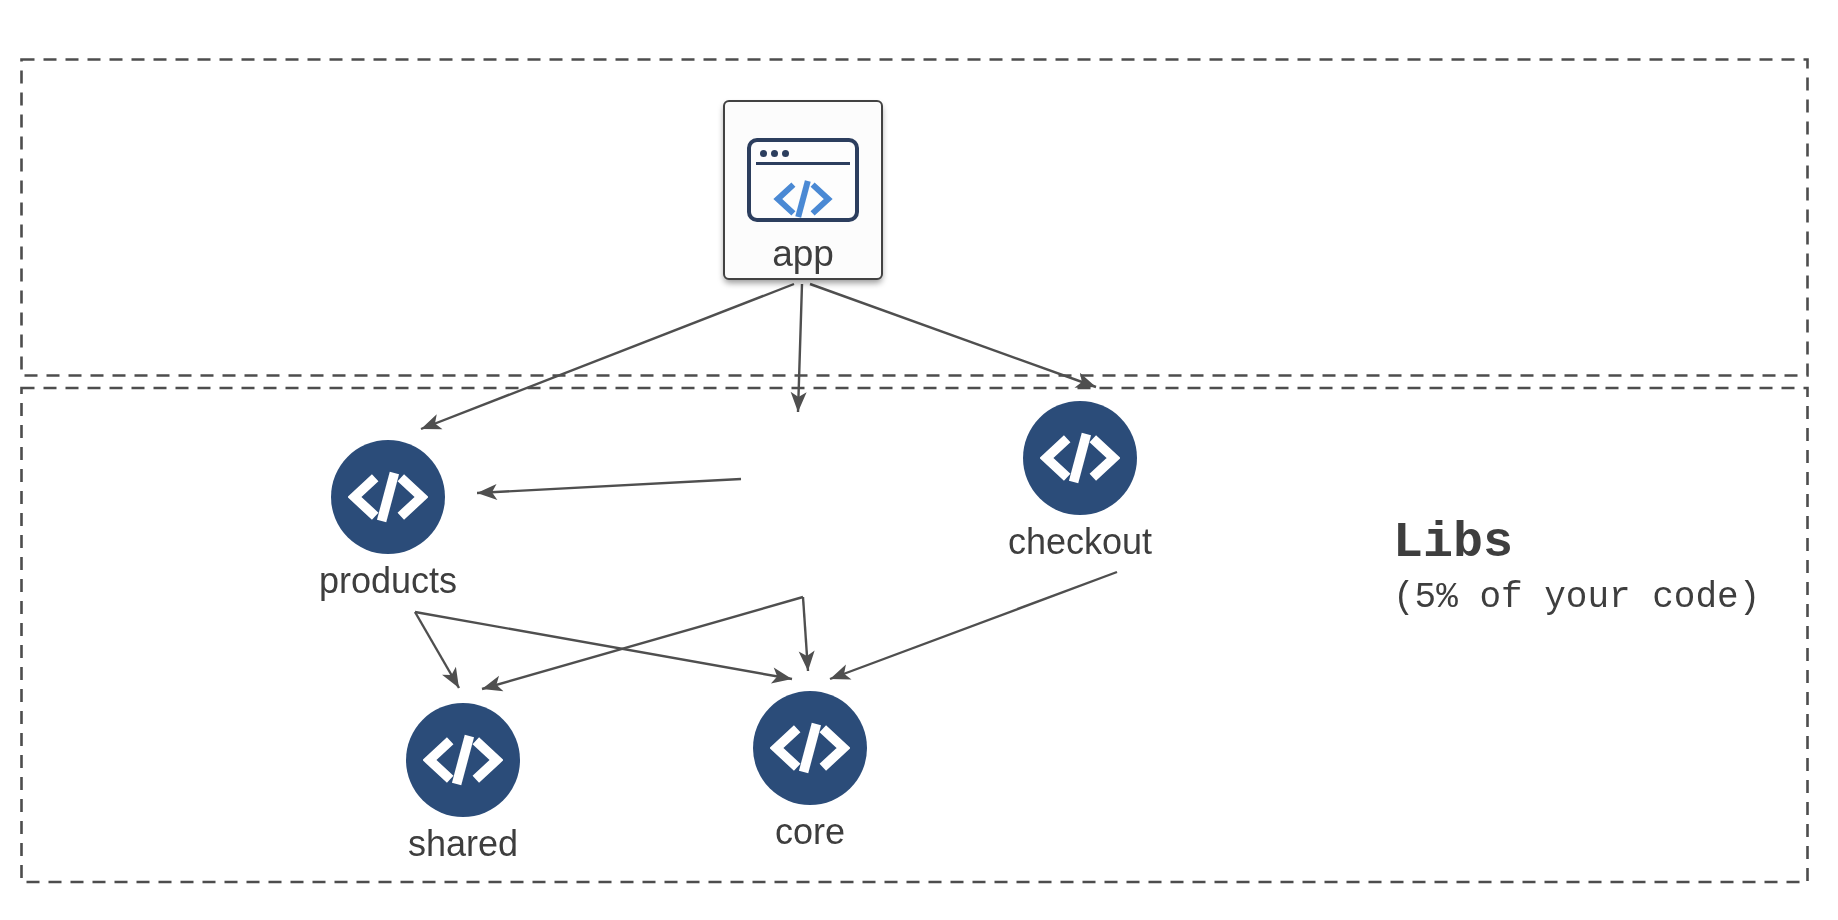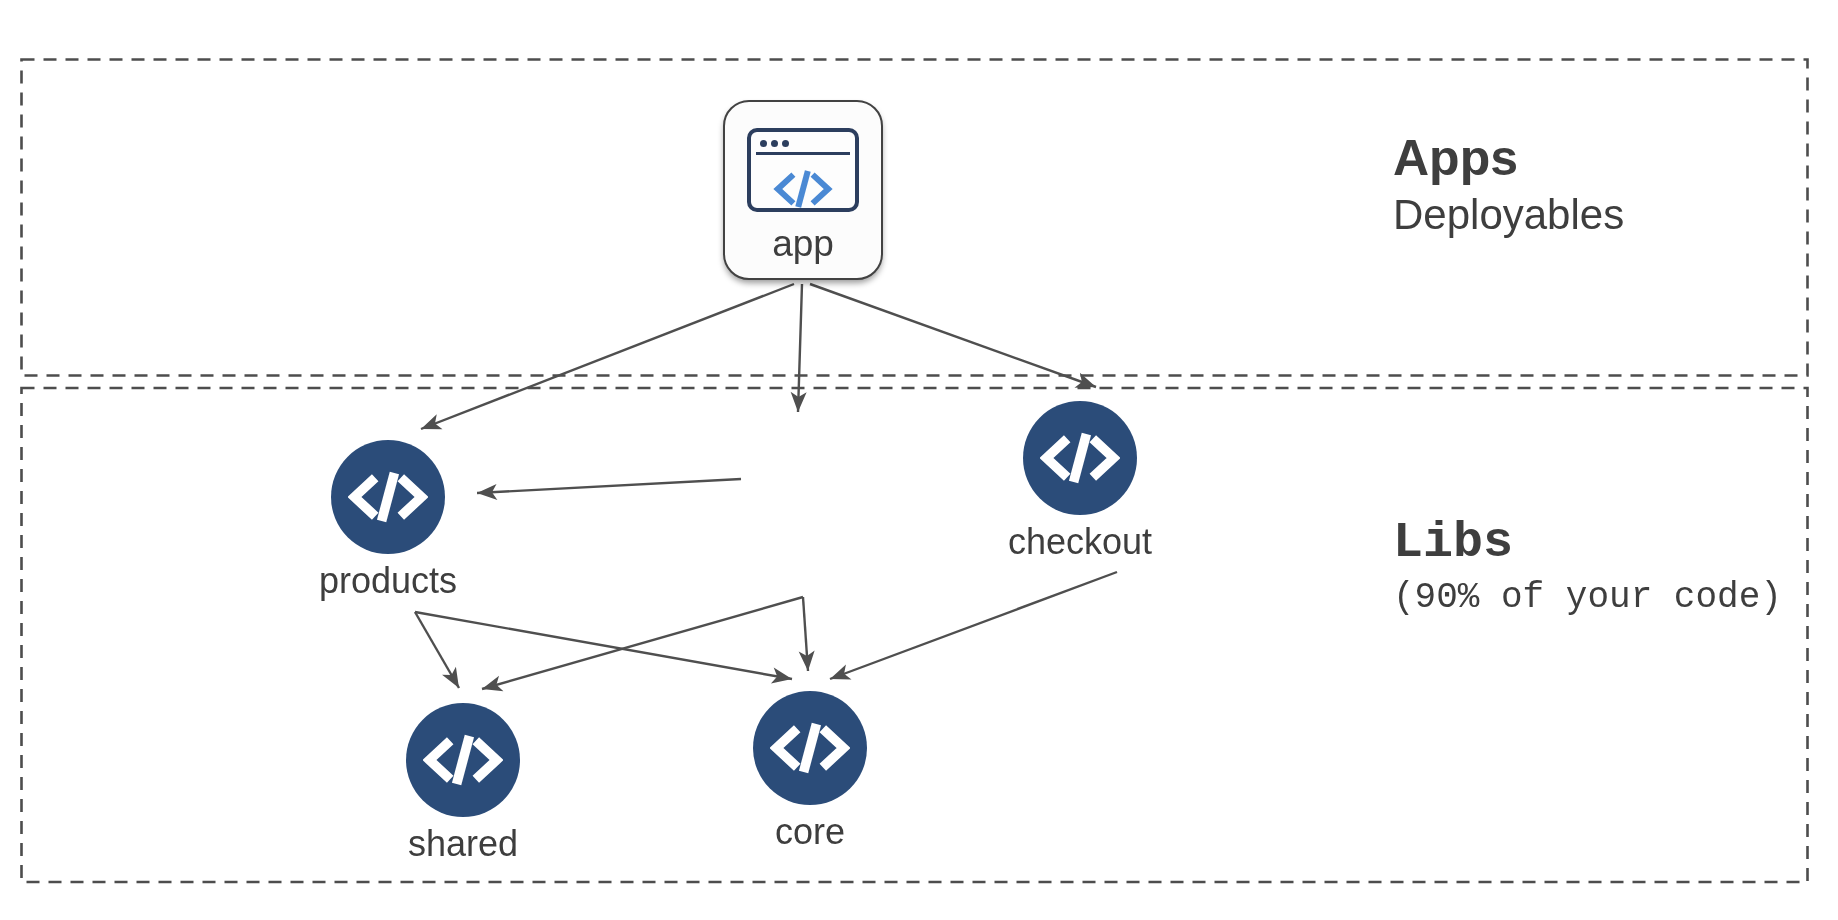--- a/index.html
+++ b/index.html
@@ -46,26 +46,26 @@
   }
   .arrow-head { fill: var(--edge-color, #4f4f4f); }
 
   
   .app-node {
     position: absolute;
     left: 723px; top: 100px;
     width: 160px; height: 180px;
     background: var(--card-bg, #fcfcfc);
     border: 2.5px solid var(--card-border-color, #424242);
-    border-radius: 26px;
+    border-radius: 6px;
     box-shadow: 0 4px 6px -1px rgba(0,0,0,0.40);
     display: flex;
     flex-direction: column;
     align-items: center;
-    padding-top: 26px;
+    padding-top: 36px;
   }
   .browser-icon {
     width: 112px; height: 84px;
     border: 4.5px solid var(--app-icon-navy, #2c3e5e);
     border-radius: 10px;
     background: #fdfdfd;
     position: relative;
   }
   .browser-dots {
     position: absolute;
@@ -222,23 +222,19 @@
 
   <div class="lib-node node-core">
     <div class="lib-circle">
       <svg class="glyph-svg" width="80" height="62" viewBox="0 0 100 76">
           <use href="#code-glyph"></use>
         </svg>
     </div>
     <div class="lib-label">core</div>
   </div>
 
-  <div class="section-caption caption-apps">
-    <div class="caption-title">Apps</div>
-    <div class="caption-sub-lg">Deployables</div>
-  </div>
 
   <div class="section-caption caption-libs">
     <div class="caption-title">Libs</div>
-    <div class="caption-sub-sm">(90% of your code)</div>
+    <div class="caption-sub-sm">(5% of your code)</div>
   </div>
 
 </div>
 
 </body></html>

